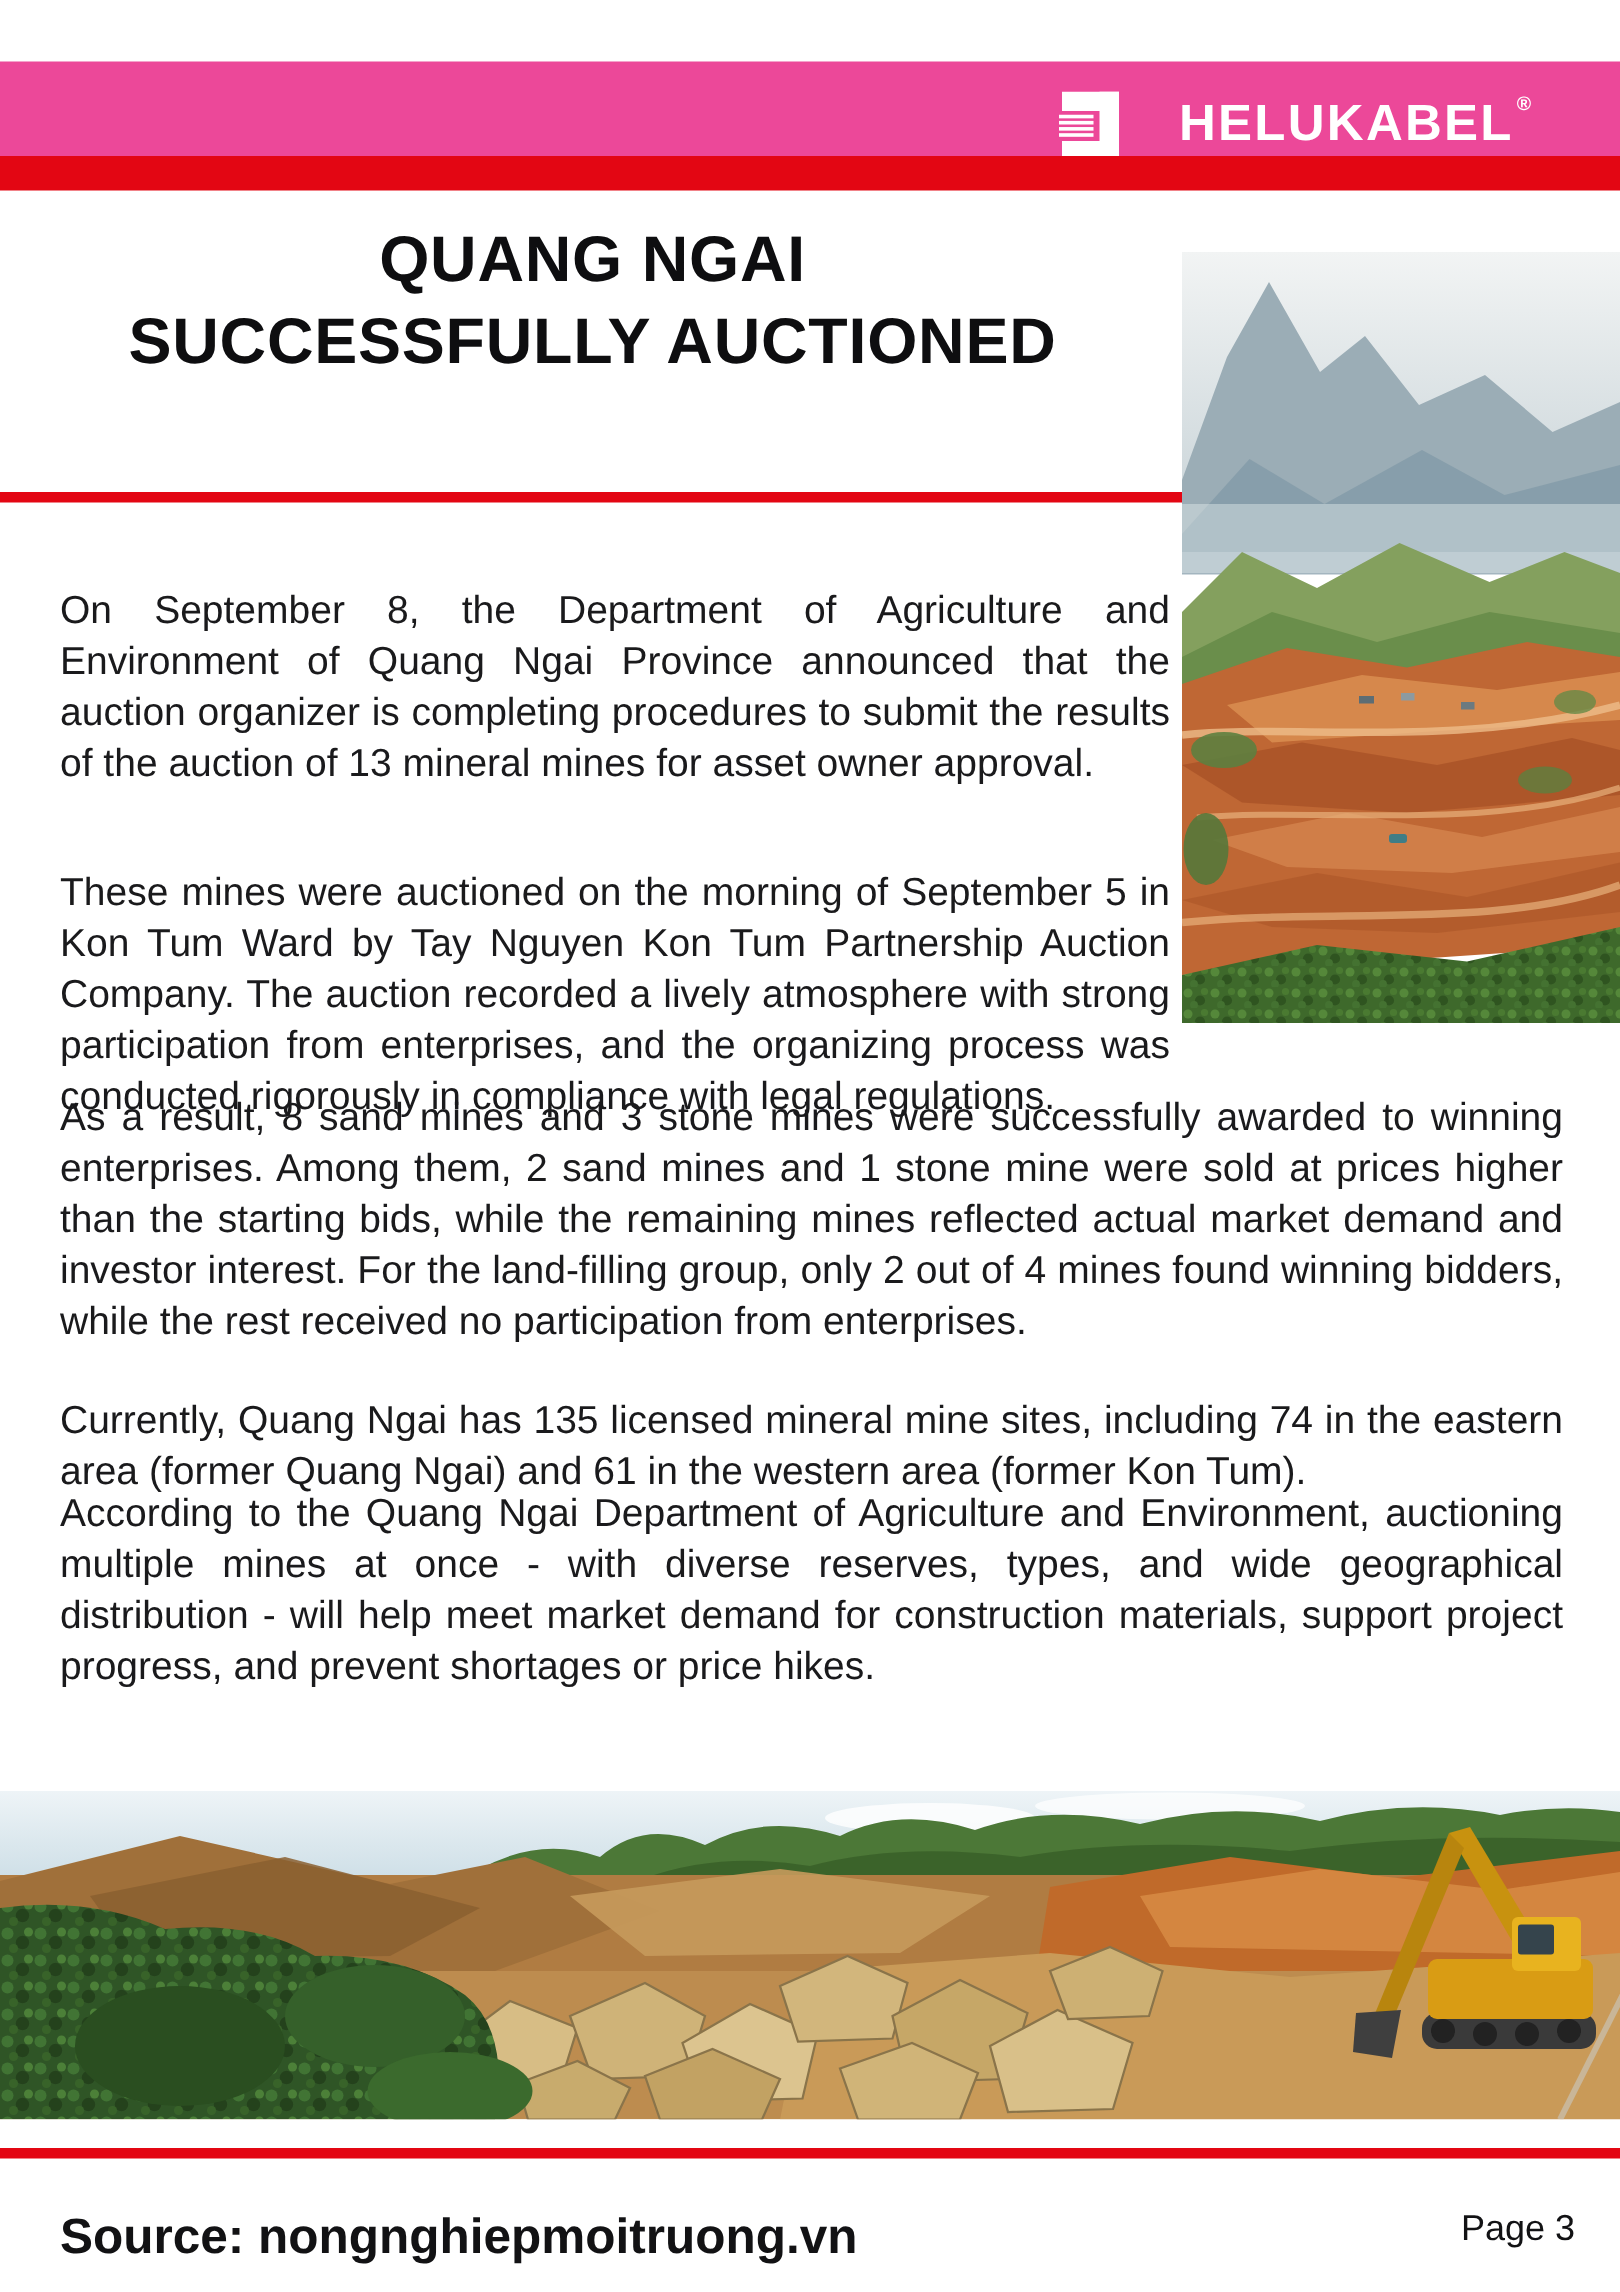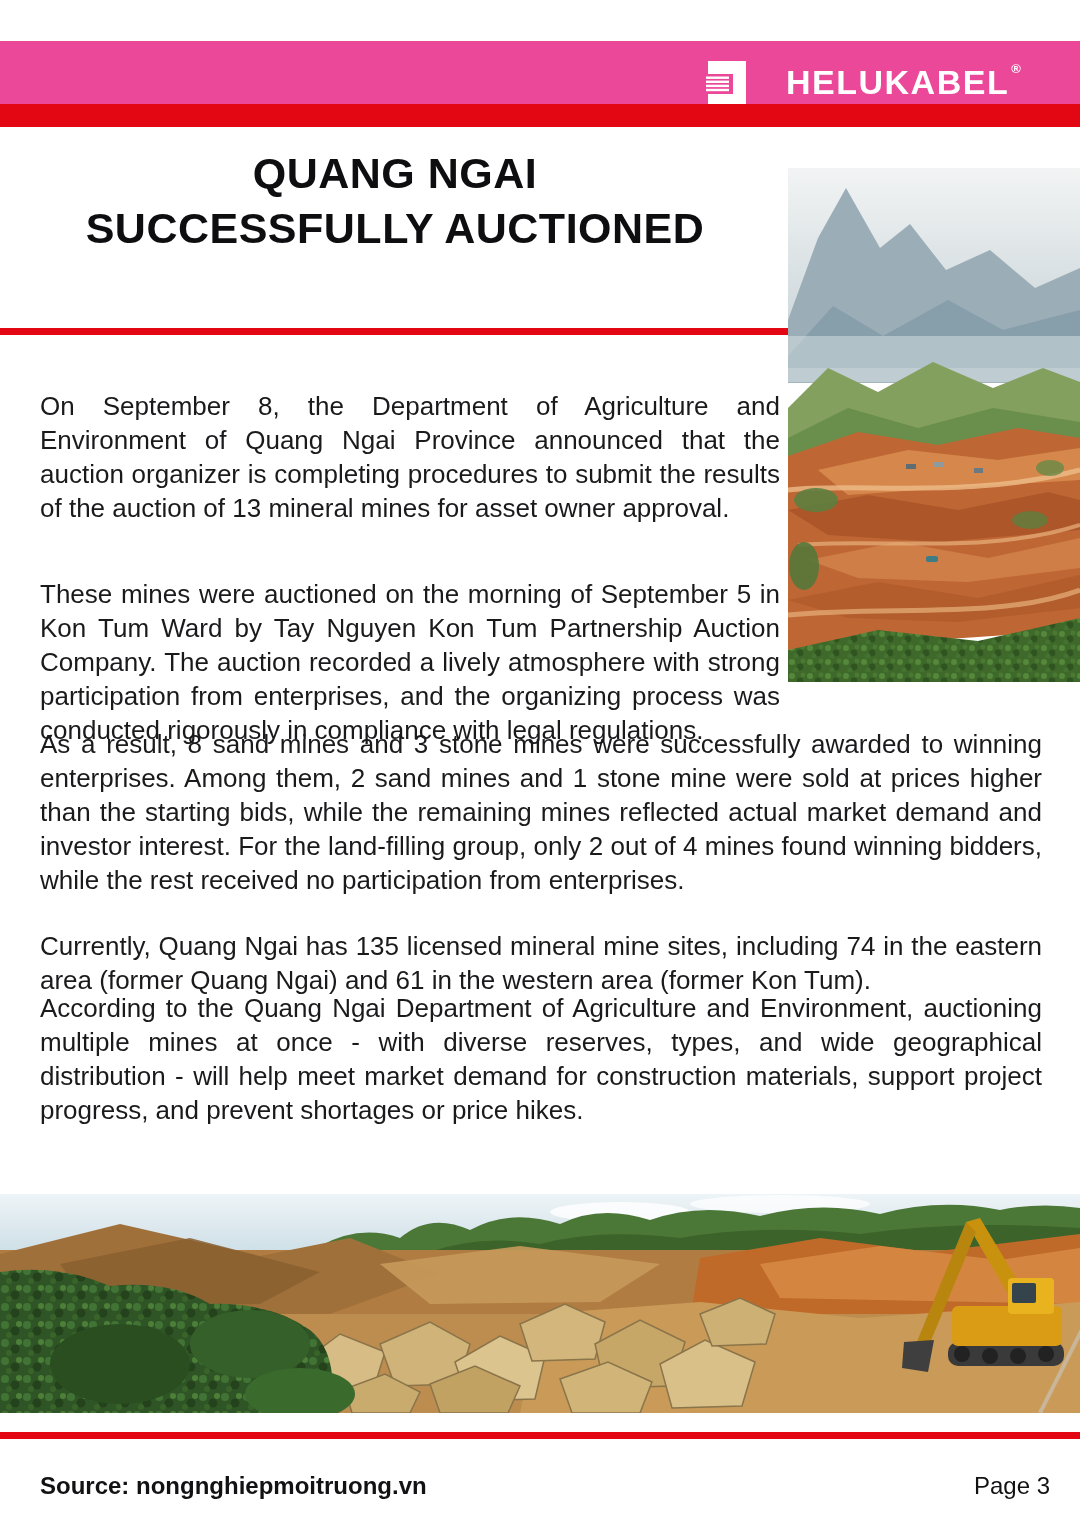--- a/index.html
+++ b/index.html
@@ -35,21 +35,21 @@
   #p2{top:541px;margin-top:36px;}
   #p3{top:727px;}
   #p4{top:929px;}
   #p5{top:991px;}
   
   .photo-right{position:absolute;left:788px;top:168px;width:292px;height:514px;overflow:hidden;}
   .photo-bottom{position:absolute;left:0;top:1194px;width:1080px;height:219px;overflow:hidden;}
   .photo-right svg,.photo-bottom svg{display:block;width:100%;height:100%;}
   
   .bottom-rule{position:absolute;left:0;top:1432px;width:1080px;height:7px;background:#e30613;}
-  .footer-source{position:absolute;left:40px;top:1472px;font-size:24px;font-weight:700;color:#121214;}
+  .footer-source{position:absolute;left:40px;top:1472px;font-size:33px;font-weight:700;color:#121214;}
   .footer-page{position:absolute;right:30px;top:1472px;font-size:24px;font-weight:400;color:#121214;}
 </style>
 </head>
 <body>
 
 <div class="page">
 
   <div class="header-bar">
     <div class="logo">
       <svg class="logo-icon" width="42" height="46" viewBox="0 0 42 46" aria-hidden="true">

